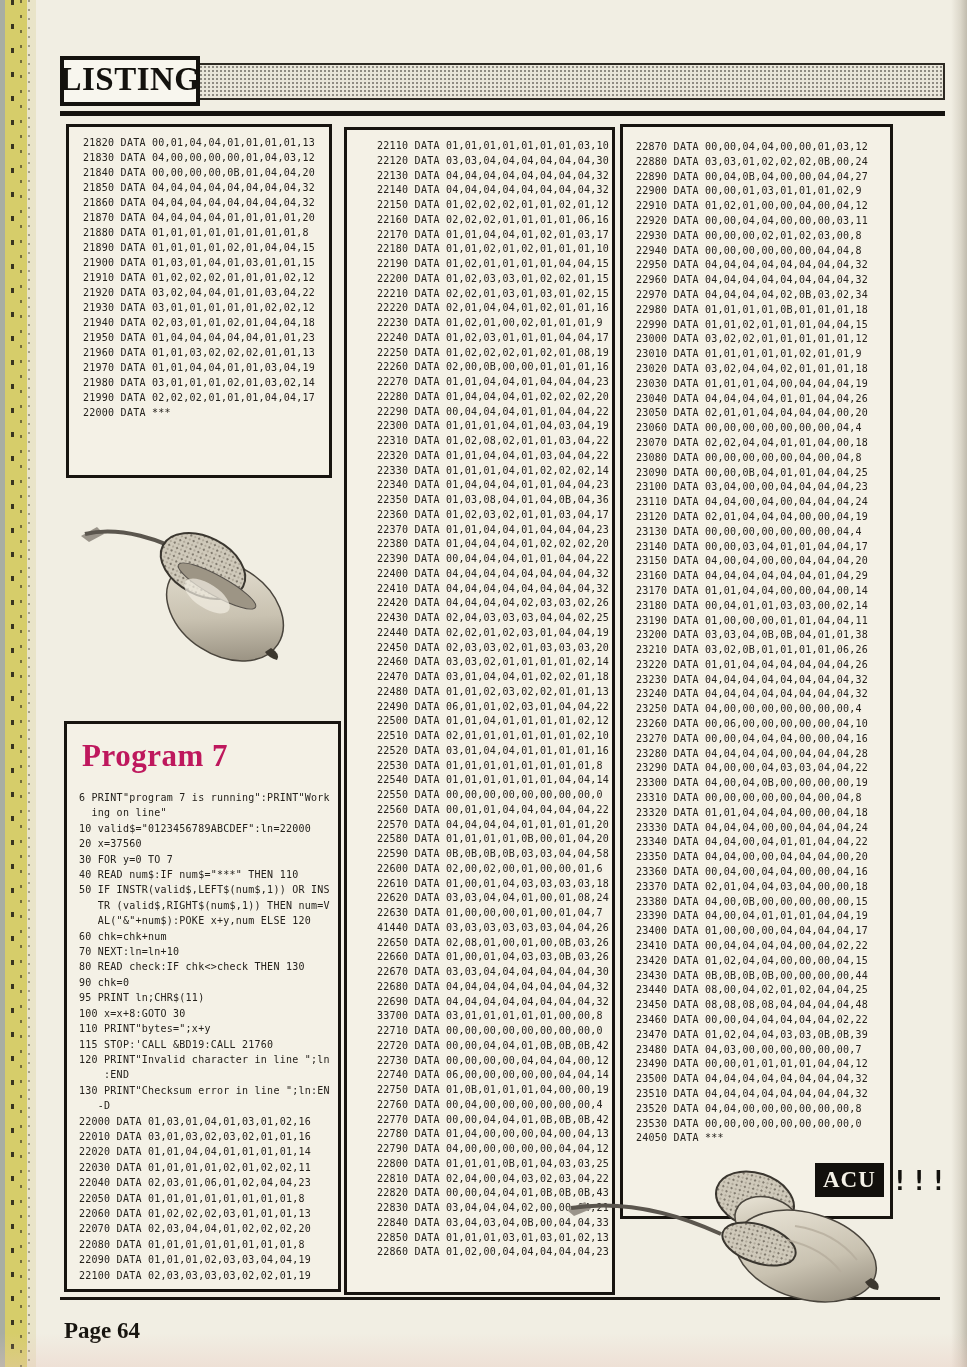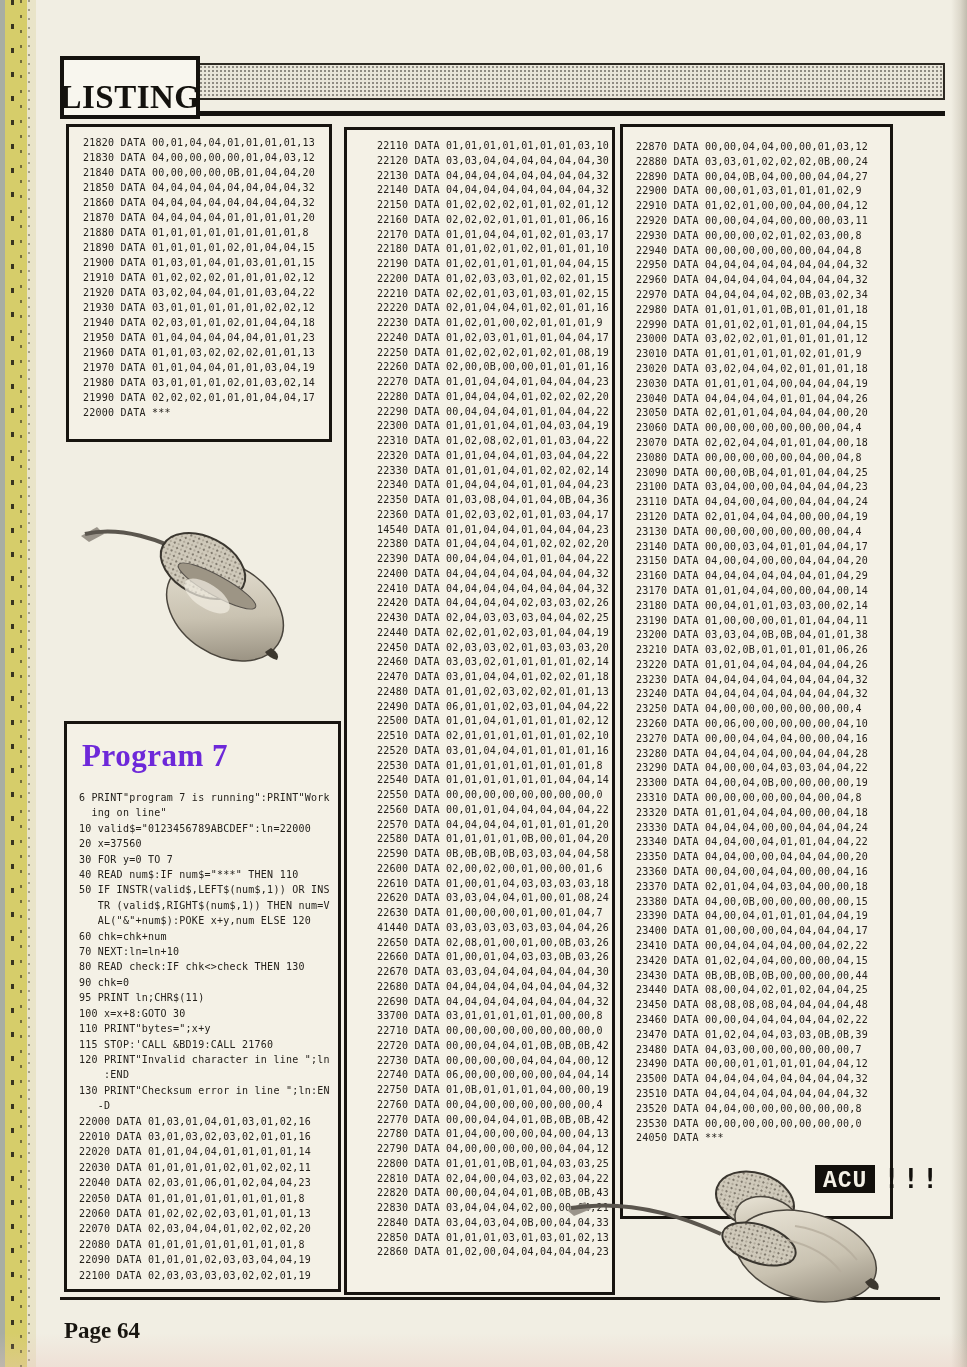--- a/index.html
+++ b/index.html
@@ -24,58 +24,58 @@
   .right-edge {
     position:absolute; right:0; top:0; width:16px; height:100%;
     background:linear-gradient(90deg, rgba(120,108,85,0) 0, rgba(120,108,85,.18) 60%, rgba(92,82,62,.32) 100%);
   }
   .bottom-tint {
     position:absolute; left:0; bottom:0; width:100%; height:34px;
     background:linear-gradient(180deg, rgba(235,200,190,0) 0, rgba(233,199,189,.35) 100%);
   }
   
   .listing-title-box {
-    position:absolute; left:60px; top:56px; width:140px; height:63px;
+    position:absolute; left:60px; top:56px; width:140px; height:50px;
     background:#f8f6ee; border:4px solid #14120e; z-index:3;
-    display:flex; align-items:flex-end; justify-content:center;
+    display:flex; align-items:flex-start; justify-content:center;
   }
   .listing-title-box span {
     font-family:"Liberation Serif", serif; font-weight:bold;
     font-size:33px; letter-spacing:.5px; color:#14120e; transform:scaleY(1.05);
   }
   .halftone-bar {
     position:absolute; left:197px; top:63px; width:748px; height:37px;
     background-color:#e9e6da;
     background-image:radial-gradient(circle, #8e8b82 1px, rgba(0,0,0,0) 1.25px);
     background-size:4px 4px;
     border:2px solid #2c2922;
   }
   .header-rule { position:absolute; left:60px; top:111px; width:885px; height:5px; background:#14120e; }
   
   .databox {
     position:absolute; background:#f4f1e6; border:3px solid #17140f; overflow:hidden;
   }
   .code-line { white-space:pre; font-size:10px; letter-spacing:.25px; color:#24211c; }
-  .box1 { left:66px; top:124px; width:266px; height:318px; padding:8px 0 0 14px; }
+  .box1 { left:66px; top:124px; width:266px; height:354px; padding:8px 0 0 14px; }
   .box1 .code-line { line-height:15px; }
   .box2 { left:344px; top:127px; width:271px; height:1168px; padding:9px 0 0 30px; }
   .box2 .code-line { line-height:14.75px; }
   .box3 { left:620px; top:124px; width:273px; height:1095px; padding:13px 12px 0 13px; }
   .box3 .code-line { line-height:14.8px; }
   .program7-box { left:64px; top:721px; width:277px; height:571px; padding:12px 0 0 12px; }
   .program7-box h2 {
     font-family:"Liberation Serif", serif; font-weight:bold; font-size:31px;
-    color:#6d28d9; margin:2px 0 16px 3px; letter-spacing:.5px;
+    color:#be185d; margin:2px 0 16px 3px; letter-spacing:.5px;
   }
   .program7-box .code-line { line-height:15.4px; }
   
   .acu-badge { position:absolute; left:815px; top:1163px; display:flex; align-items:center; gap:8px; z-index:6; }
   .acu-label {
-    background:#12100c; color:#f4f1e6; font-family:Liberation Mono, monospace;
-    font-weight:bold; font-size:23px; line-height:1; padding:5px 8px 0; letter-spacing:1px;
+    background:#12100c; color:#f4f1e6; font-family:Liberation Serif, serif;
+    font-weight:bold; font-size:23px; line-height:1; padding:5px 8px 6px; letter-spacing:1px;
   }
   .acu-bangs {
     color:#12100c; font-family:"DejaVu Sans Mono", monospace; font-weight:bold;
     font-size:27px; letter-spacing:3px;
   }
   
   .footer-rule { position:absolute; left:60px; top:1297px; width:880px; height:3px; background:#17140f; }
   .footer-left, .footer-right {
     position:absolute; top:1310px; font-family:"Liberation Serif", serif;
     font-weight:bold; font-size:23px; color:#17140f;
@@ -202,21 +202,21 @@
       <div class="code-line">22270 DATA 01,01,04,04,01,04,04,04,23</div>
       <div class="code-line">22280 DATA 01,04,04,04,01,02,02,02,20</div>
       <div class="code-line">22290 DATA 00,04,04,04,01,01,04,04,22</div>
       <div class="code-line">22300 DATA 01,01,01,04,01,04,03,04,19</div>
       <div class="code-line">22310 DATA 01,02,08,02,01,01,03,04,22</div>
       <div class="code-line">22320 DATA 01,01,04,04,01,03,04,04,22</div>
       <div class="code-line">22330 DATA 01,01,01,04,01,02,02,02,14</div>
       <div class="code-line">22340 DATA 01,04,04,04,01,01,04,04,23</div>
       <div class="code-line">22350 DATA 01,03,08,04,01,04,0B,04,36</div>
       <div class="code-line">22360 DATA 01,02,03,02,01,01,03,04,17</div>
-      <div class="code-line">14540 DATA 01,01,04,04,01,04,04,04,23</div>
+      <div class="code-line">22370 DATA 01,01,04,04,01,04,04,04,23</div>
       <div class="code-line">22380 DATA 01,04,04,04,01,02,02,02,20</div>
       <div class="code-line">22390 DATA 00,04,04,04,01,01,04,04,22</div>
       <div class="code-line">22400 DATA 04,04,04,04,04,04,04,04,32</div>
       <div class="code-line">22410 DATA 04,04,04,04,04,04,04,04,32</div>
       <div class="code-line">22420 DATA 04,04,04,04,02,03,03,02,26</div>
       <div class="code-line">22430 DATA 02,04,03,03,03,04,04,02,25</div>
       <div class="code-line">22440 DATA 02,02,01,02,03,01,04,04,19</div>
       <div class="code-line">22450 DATA 02,03,03,02,01,03,03,03,20</div>
       <div class="code-line">22460 DATA 03,03,02,01,01,01,01,02,14</div>
       <div class="code-line">22470 DATA 03,01,04,04,01,02,02,01,18</div>

